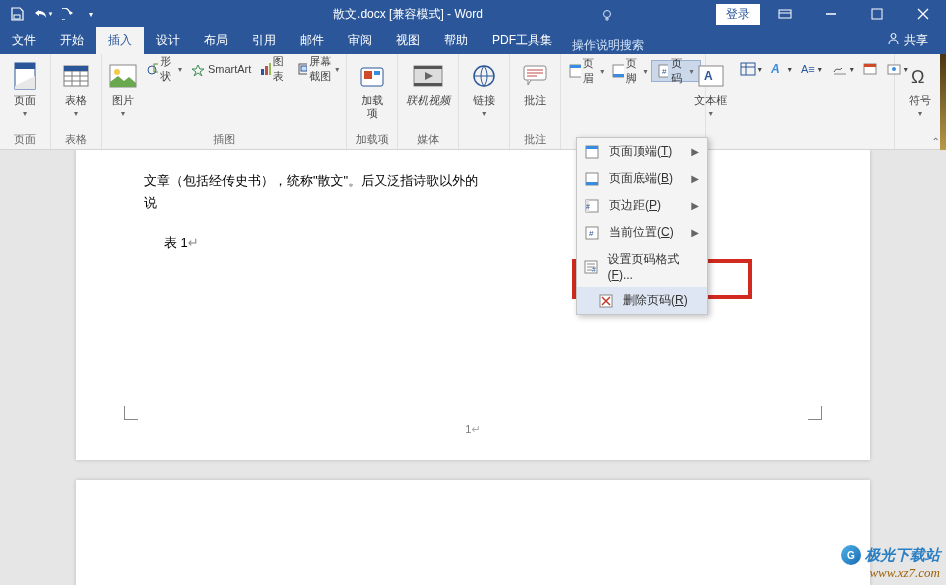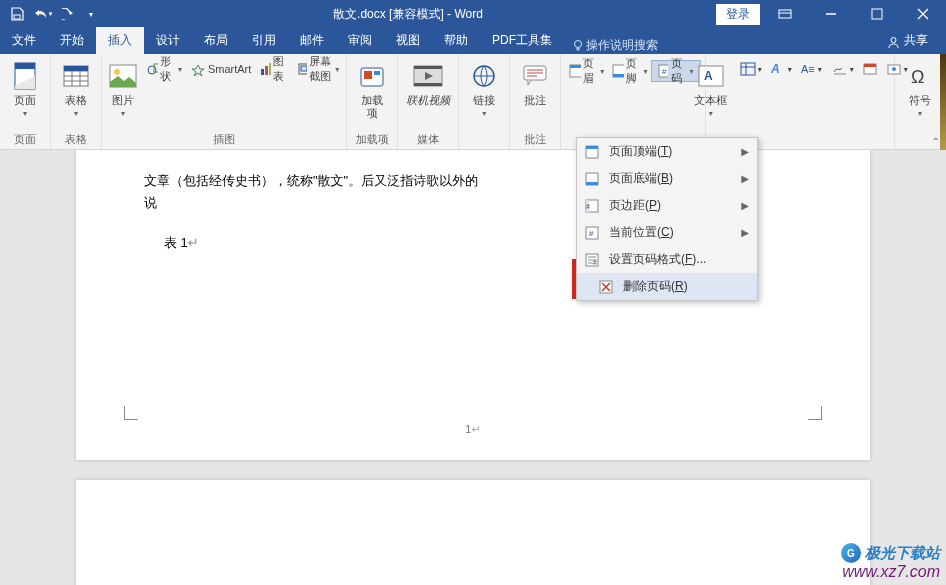--- a/index.html
+++ b/index.html
@@ -12,40 +12,40 @@
 .titlebar-center { flex: 1; text-align: center; }
 .titlebar-right { display: flex; align-items: center; }
 .login-btn { background: #fff; color: #2b579a; font-size: 12px; padding: 2px 10px; margin-right: 2px; cursor: pointer; }
 .win-btn { width: 46px; height: 28px; display: flex; align-items: center; justify-content: center; cursor: pointer; }
 
 
 .ribbon-tabs { background: #2b579a; height: 26px; display: flex; align-items: flex-end; color: #fff; font-size: 12px; padding-left: 0; }
 .tab { padding: 5px 12px; cursor: pointer; margin-top: 24px; }
 .tab.active { background: #f3f3f3; color: #2b579a; }
 .ribbon-right { margin-left: auto; display: flex; align-items: center; padding-right: 8px; gap: 4px; }
-.search-tab { display: flex; align-items: center; gap: 0; padding: 0 8px; color: #d3e3f8; font-size: 12px; cursor: text; }
-.share-btn { display: flex; align-items: flex-end; gap: 4px; padding: 5px 10px; cursor: pointer; color: #fff; font-size: 12px; }
+.search-tab { display: flex; align-items: center; gap: 14px; padding: 0 8px; color: #d3e3f8; font-size: 12px; cursor: text; flex-direction: column; }
+.share-btn { display: flex; align-items: flex-start; gap: 4px; padding: 5px 10px; cursor: pointer; color: #fff; font-size: 12px; }
 
 
 .ribbon { background: #f3f3f3; height: 96px; display: flex; border-bottom: 1px solid #d4d4d4; position: relative; }
 .group { display: flex; flex-direction: column; align-items: center; padding: 2px 4px 0; border-right: 1px solid #e1e1e1; }
 .group-content { flex: 1; display: flex; align-items: flex-start; gap: 2px; padding-top: 2px; }
 .group-label { font-size: 11px; color: #666; padding: 2px 0; text-align: center; width: 100%; }
 .big-btn { display: flex; flex-direction: column; align-items: center; width: 42px; padding: 2px; cursor: pointer; gap: 2px; }
 .big-btn .icon-box { width: 32px; height: 32px; display: flex; align-items: center; justify-content: center; }
 .big-btn .label { font-size: 11px; color: #444; text-align: center; line-height: 13px; }
 .big-btn .caret { font-size: 8px; color: #666; }
 .small-row { display: flex; align-items: center; gap: 2px; font-size: 11px; color: #444; padding: 2px 4px; cursor: pointer; height: 22px; }
 .small-col { display: flex; gap: 0; }
 
 
 .page-num-btn { display: flex; align-items: center; gap: 3px; padding: 2px 6px; background: #cbd8ea; border: 1px solid #9ab0d0; font-size: 11px; color: #333; cursor: pointer; height: 22px; }
 
 
-.dropdown { position: absolute; left: 576px; top: 137px; width: 182px; background: #f4f4f4; border: 1px solid #c6c6c6; box-shadow: 2px 2px 6px rgba(0,0,0,0.25); z-index: 100; }
+.dropdown { position: absolute; left: 576px; top: 137px; width: 132px; background: #f4f4f4; border: 1px solid #c6c6c6; box-shadow: 2px 2px 6px rgba(0,0,0,0.25); z-index: 100; }
 .dropdown-item { display: flex; align-items: center; gap: 8px; padding: 5px 10px 5px 6px; font-size: 12px; color: #333; cursor: pointer; position: relative; }
 .dropdown-item .mi-icon { width: 18px; height: 16px; display: flex; align-items: center; justify-content: center; }
 .dropdown-item .arrow { position: absolute; right: 8px; font-size: 10px; color: #666; }
 .highlight-box { position: absolute; left: 572px; top: 259px; width: 180px; height: 40px; border: 4px solid #d22a1f; z-index: 99; pointer-events: none; }
 
 
 .doc-area { background: #e6e6e6; height: calc(585px - 28px - 26px - 96px); overflow: auto; padding: 0 76px; position: relative; }
 .page { background: #fff; box-shadow: 0 0 4px rgba(0,0,0,0.2); margin: 0 0 20px; min-height: 300px; position: relative; padding: 20px 68px; }
 .page.first { margin-top: 0; }
 .doc-text { font-size: 13px; color: #000; line-height: 22px; }
@@ -57,21 +57,21 @@
 
 .collapse-caret { position: absolute; right: 6px; bottom: 2px; font-size: 10px; color: #666; cursor: pointer; }
 
 
 .right-dark { position: absolute; right: 0; top: 54px; width: 6px; height: 96px; background: linear-gradient(#4a3510,#b89a4a); }
 
 
 .wm { position: absolute; right: 6px; bottom: 4px; text-align: right; pointer-events: none; z-index: 200; }
 .wm-logo { display: flex; align-items: center; justify-content: flex-end; gap: 4px; color: #2a7fc4; font-size: 15px; font-style: italic; font-weight: bold; }
 .wm-logo .circ { width: 20px; height: 20px; border-radius: 50%; background: linear-gradient(135deg,#4fb1e8,#1a6bb3); display: flex; align-items: center; justify-content: center; color: #fff; font-size: 10px; font-style: normal; }
-.wm-url { color: #701a75; font-size: 16px; font-style: italic; }
+.wm-url { color: #a16207; font-size: 13px; font-style: italic; font-family: Liberation Serif, serif; }
 
 
 svg { display: block; }
 .underline { text-decoration: underline; }
 </style>
 </head>
 <body>
 
 <div class="titlebar">
   <div class="titlebar-left">

